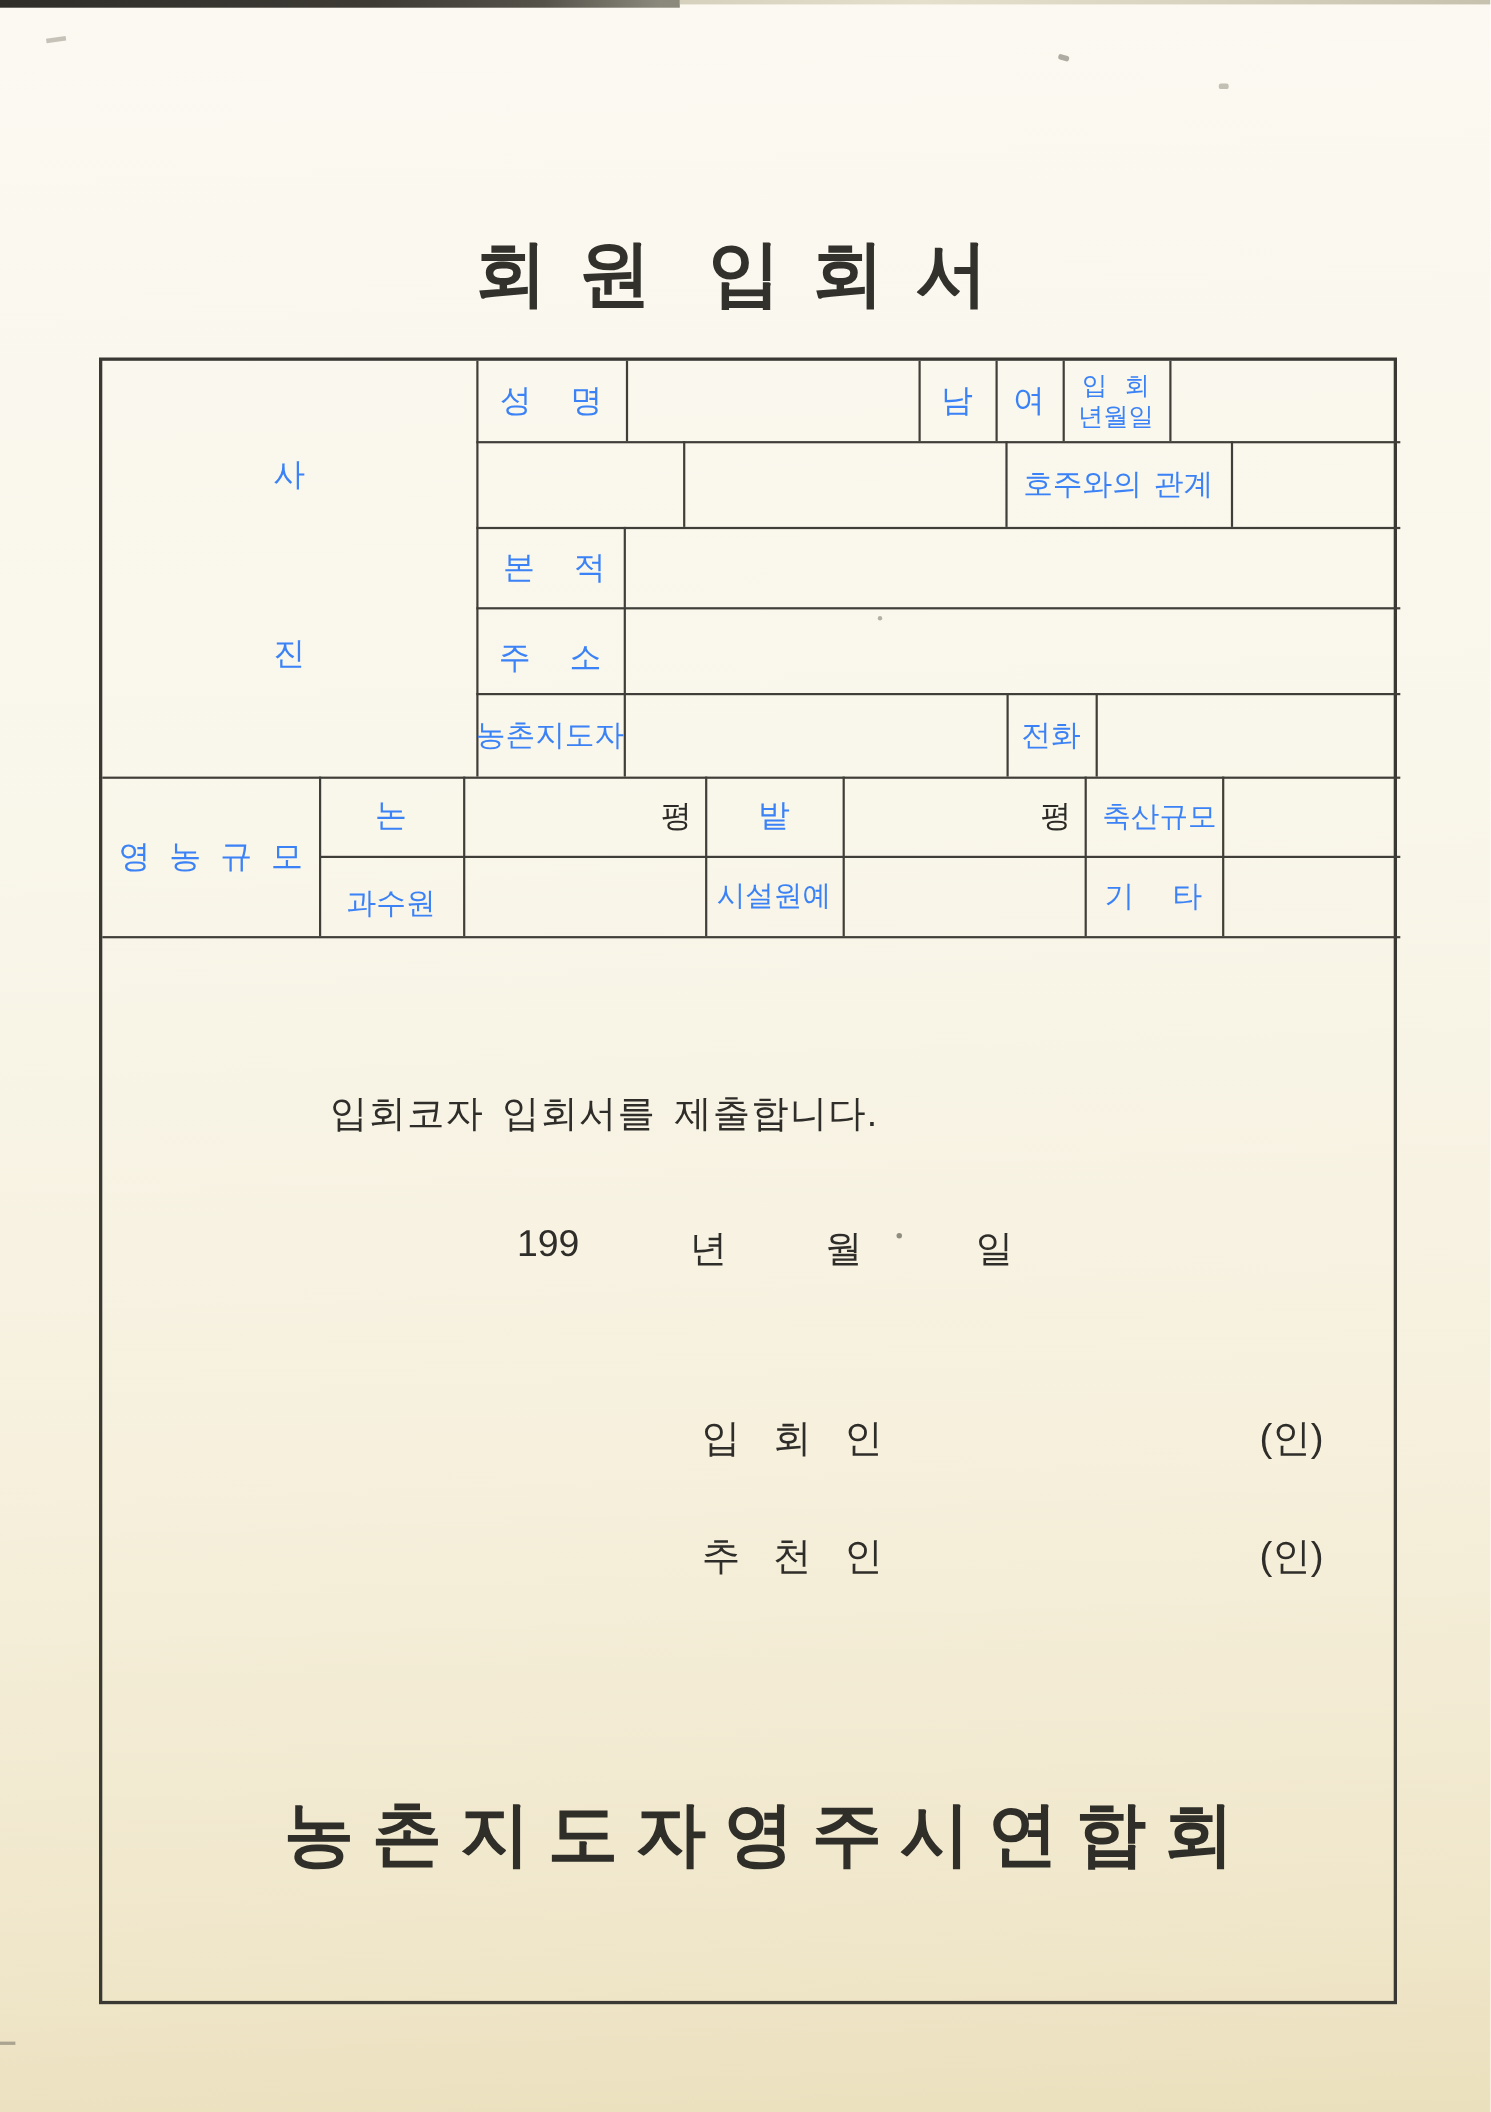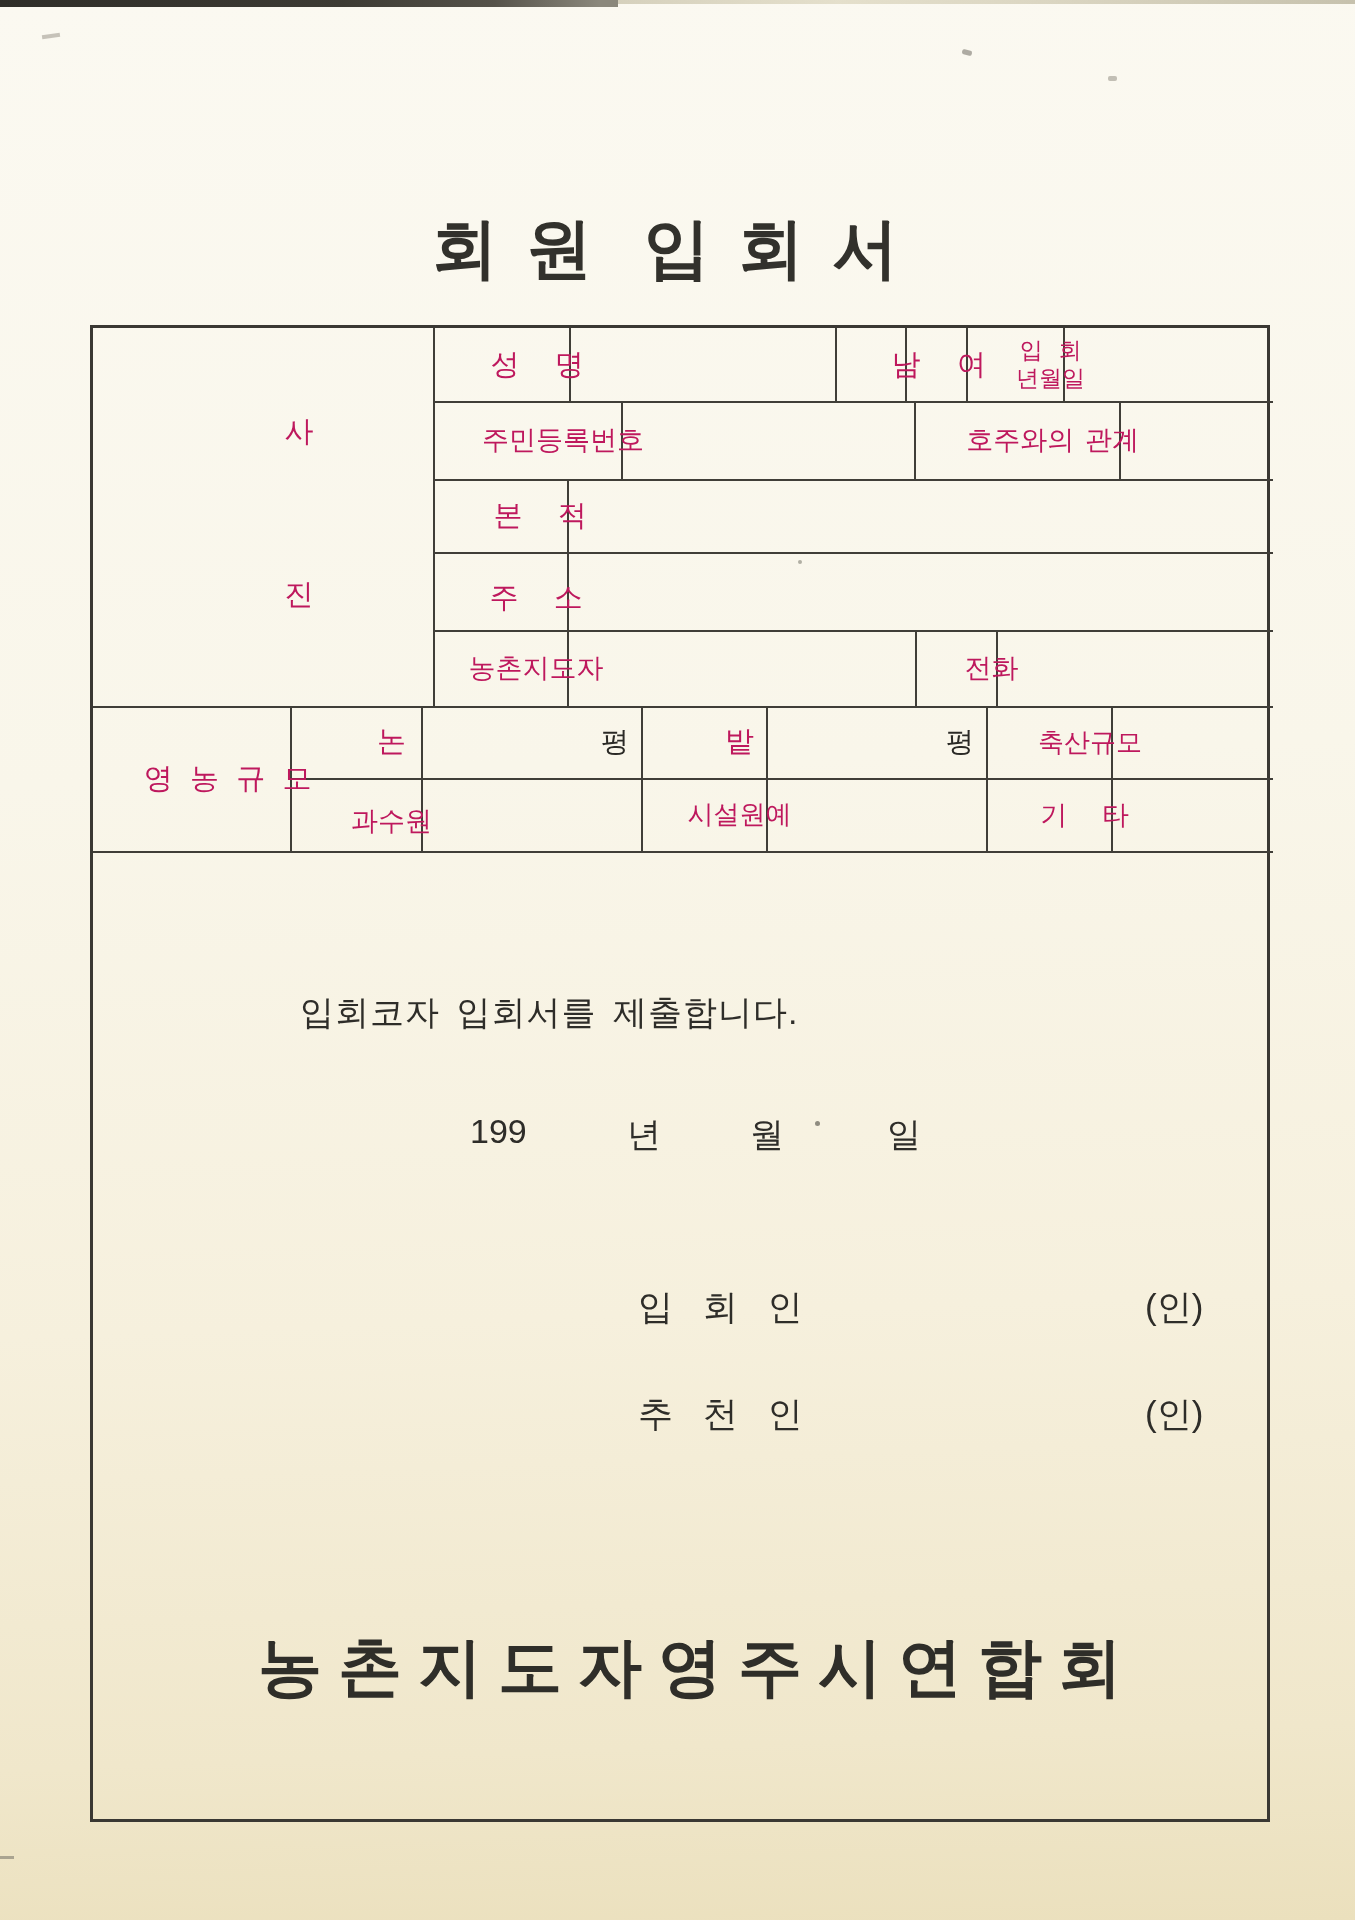--- a/index.html
+++ b/index.html
@@ -14,22 +14,22 @@
   .edge-light{position:absolute;top:0;left:618px;width:737px;height:4px;opacity:.75;
     background:linear-gradient(90deg,#c9c3ab,#ddd7bf 30%,#cfc9b1 60%,#b5af97 100%);}
   .title{position:absolute;top:204px;left:0;width:1355px;text-align:center;
     font-size:66px;font-weight:700;letter-spacing:5px;white-space:pre;
     transform:translateX(-10px);color:#32312c;}
   .form-box{position:absolute;left:90px;top:325px;width:1180px;height:1497px;
     border:3px solid #3a3833;box-sizing:border-box;}
   .hl{position:absolute;height:2px;background:#403e38;}
   .vl{position:absolute;width:2px;background:#403e38;}
   .lbl{position:absolute;display:flex;align-items:center;justify-content:center;
-    font-size:28px;white-space:pre;color:#be185d;
-    font-family:"Liberation Serif","DejaVu Serif",serif;margin-left:36px;}
+    font-size:28px;white-space:pre;color:#3b82f6;
+    font-family:"Liberation Serif","DejaVu Serif",serif;}
   .cell{position:absolute;}
   .ws-wide{word-spacing:28px;}
   .ws-mid{word-spacing:10px;}
   .ws-sm{word-spacing:4px;}
   .f23{font-size:23px;line-height:1.2;}
   .f26{font-size:26px;}
   .f27{font-size:27px;}
   .f29{font-size:29px;}
   .col{flex-direction:column;}
   .unit-cell{display:flex;align-items:center;justify-content:flex-end;padding-right:12px;box-sizing:border-box;}
@@ -94,21 +94,20 @@
   <div class="lbl f29 ws-wide" style="left:340px;top:0;width:136px;height:73px;">성 명</div>
   <div class="cell" style="left:476px;top:0;width:266px;height:73px;"></div>
   <div class="lbl f29" style="left:742px;top:0;width:70px;height:73px;">남</div>
   <div class="lbl f29" style="left:812px;top:0;width:61px;height:73px;">여</div>
   <div class="lbl f23 col" style="left:873px;top:0;width:97px;height:73px;">
     <span class="ws-mid">입 회</span>
     <span>년월일</span>
   </div>
   <div class="cell" style="left:970px;top:0;width:210px;height:73px;"></div>
 
-  <div class="lbl f27" style="left:340px;top:73px;width:188px;height:78px;">주민등록번호</div>
   <div class="cell" style="left:528px;top:73px;width:293px;height:78px;"></div>
   <div class="lbl f27 ws-sm" style="left:821px;top:73px;width:205px;height:78px;">호주와의 관계</div>
   <div class="cell" style="left:1026px;top:73px;width:154px;height:78px;"></div>
 
   <div class="lbl f29 ws-wide" style="left:340px;top:151px;width:142px;height:73px;">본 적</div>
   <div class="cell" style="left:474px;top:151px;width:706px;height:73px;"></div>
 
   <div class="lbl f29 ws-wide" style="left:340px;top:224px;width:134px;height:92px;">주 소</div>
   <div class="cell" style="left:474px;top:224px;width:706px;height:78px;"></div>
   <div class="speck" style="left:705px;top:232px;width:4px;height:4px;background:#6a675c;opacity:.5;border-radius:50%;"></div>

